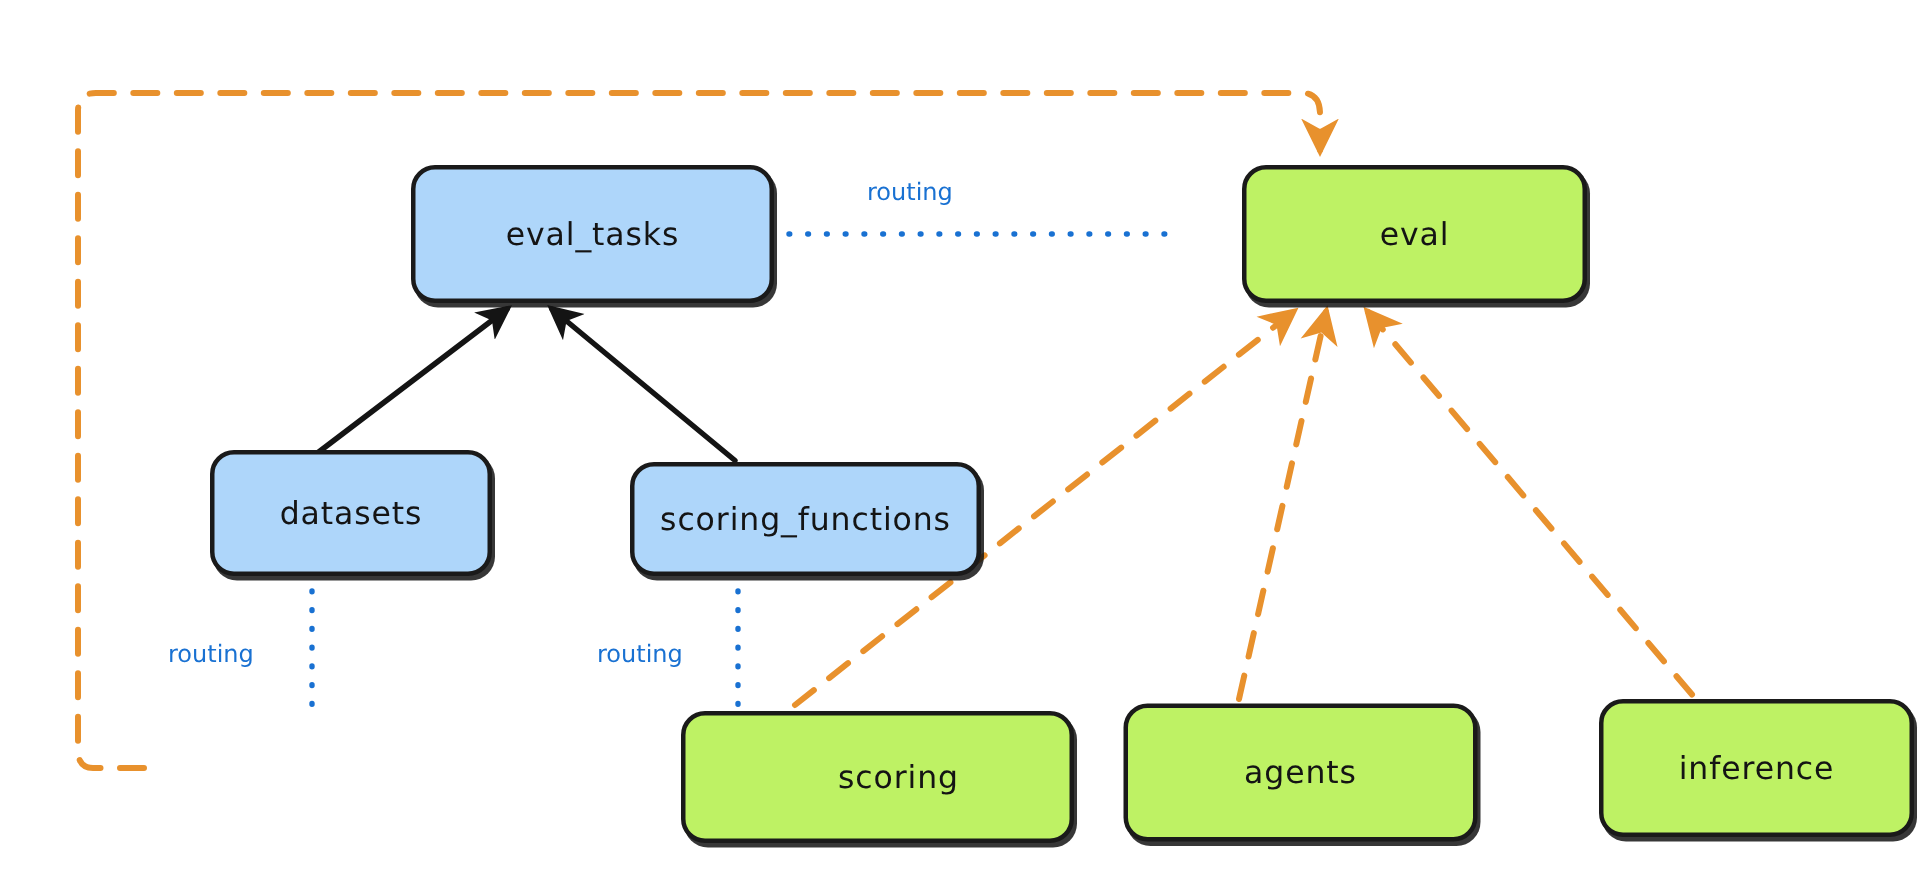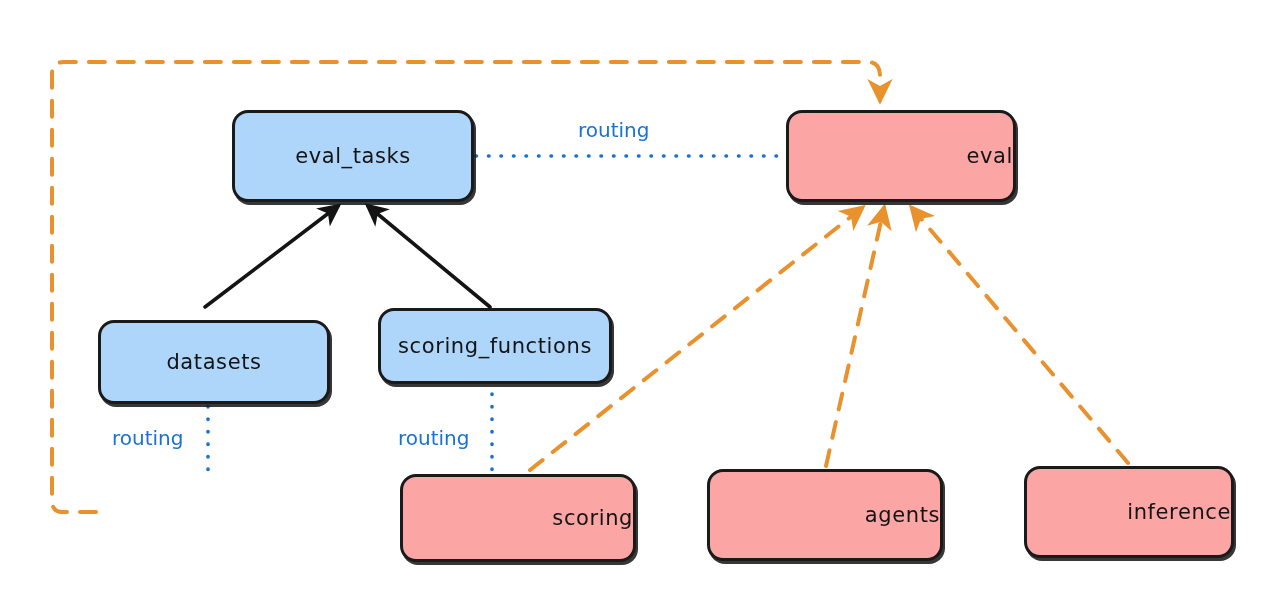--- a/index.html
+++ b/index.html
@@ -26,40 +26,40 @@
   }
   .node {
     position: absolute;
     box-sizing: border-box;
     border: 3px solid #1a1a1a;
     border-radius: 16px;
     display: flex;
     align-items: center;
     justify-content: center;
     box-shadow: 2px 3px 0 rgba(20,20,20,0.85);
+    margin-left: 42px;
   }
   .node .node-label {
     font-family: "DejaVu Sans", sans-serif;
     font-size: 21px;
     letter-spacing: 0.6px;
     color: #141414;
     white-space: nowrap;
     user-select: none;
   }
   .node.api {
     background: #aed6fa;
   }
   .node.provider {
-    background: #fca5a5;
-    justify-content: flex-end;
+    background: #bef264;
   }
   .edge-label {
     position: absolute;
     font-family: "DejaVu Sans", sans-serif;
-    font-size: 20px;
+    font-size: 16px;
     color: #1971d2;
     white-space: nowrap;
     user-select: none;
   }
 </style>
 </head>
 <body>
 
 <div id="canvas">
 
@@ -109,30 +109,30 @@
   </svg>
 
   <div class="node api" style="left:232px; top:110px; width:242px; height:92px;">
     <span class="node-label">eval_tasks</span>
   </div>
 
   <div class="node provider" style="left:786px; top:110px; width:230px; height:92px;">
     <span class="node-label">eval</span>
   </div>
 
-  <div class="node api" style="left:98px; top:320px; width:232px; height:84px;">
+  <div class="node api" style="left:98px; top:300px; width:188px; height:84px;">
     <span class="node-label">datasets</span>
   </div>
 
   <div class="node api" style="left:378px; top:308px; width:234px; height:76px;">
     <span class="node-label">scoring_functions</span>
   </div>
 
 
-  <div class="node provider" style="left:400px; top:474px; width:236px; height:88px;padding-left:28px;">
+  <div class="node provider" style="left:412px; top:474px; width:262px; height:88px;padding-left:28px;">
     <span class="node-label">scoring</span>
   </div>
 
   <div class="node provider" style="left:707px; top:469px; width:236px; height:92px;">
     <span class="node-label">agents</span>
   </div>
 
   <div class="node provider" style="left:1024px; top:466px; width:210px; height:92px;">
     <span class="node-label">inference</span>
   </div>

